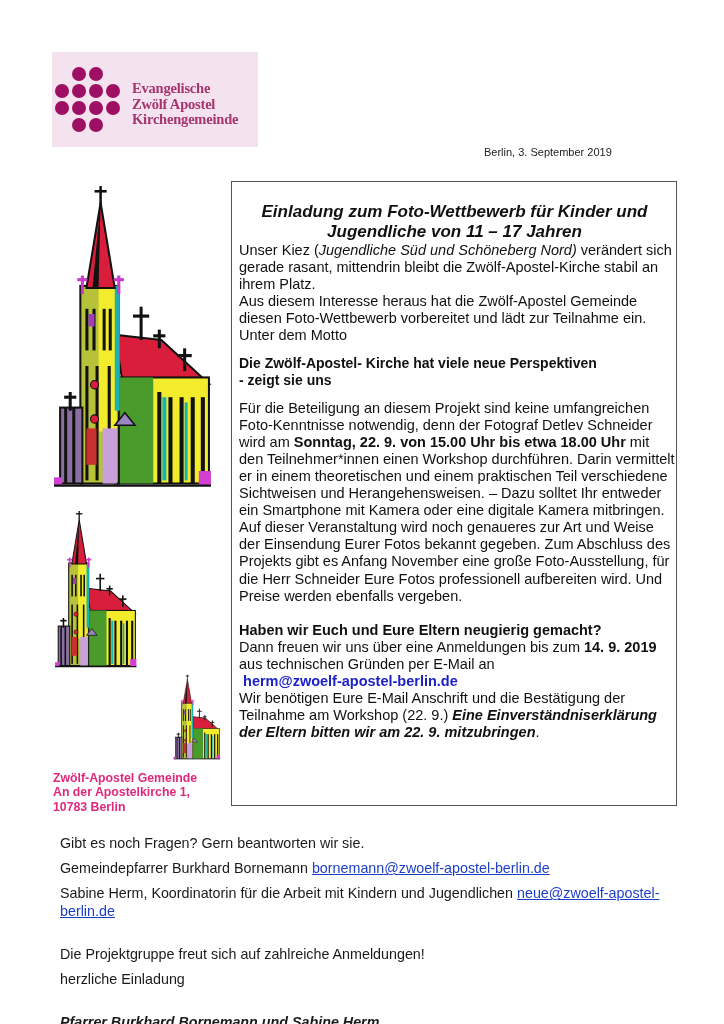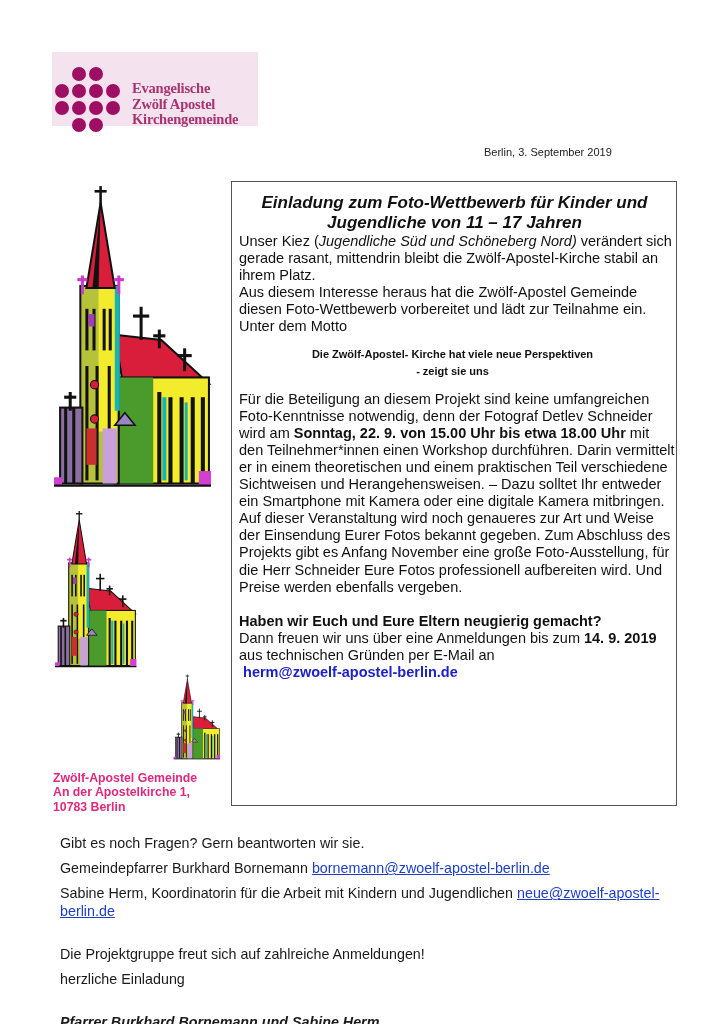--- a/index.html
+++ b/index.html
@@ -1,51 +1,51 @@
 <!DOCTYPE html>
 <html><head>
   <meta charset="utf-8">
   <style>
     html, body { margin: 0; padding: 0; background: #ffffff; }
     body {
       width: 724px; height: 1024px; position: relative; overflow: hidden;
       font-family: "Liberation Sans", sans-serif; color: #111111;
     }
     .logo {
-      position: absolute; left: 52px; top: 52px; width: 206px; height: 74px;
+      position: absolute; left: 52px; top: 52px; width: 206px; height: 95px;
       background: #f4e3ef;
     }
     .logo .dots { position: absolute; left: 0; top: 0; width: 70px; height: 95px; }
     .logo .dot {
       position: absolute; width: 14px; height: 14px; border-radius: 50%;
       background: #9c0f63;
     }
     .logo .logo-text {
       position: absolute; left: 80px; top: 29px;
       font-family: "Liberation Serif", "DejaVu Serif", serif;
       font-size: 14.5px; line-height: 15.5px; color: #a5346f; font-weight: bold;
       letter-spacing: -0.2px;
     }
     .date {
       position: absolute; left: 484px; top: 146px; font-size: 11px; color: #222;
     }
     .box {
       position: absolute; left: 231px; top: 181px; width: 446px; height: 625px;
       border: 1.3px solid #555;
       box-sizing: border-box;
-      padding: 6px 0 0 7px;
+      padding: 15px 0 0 7px;
     }
     .title {
       text-align: center; font-weight: bold; font-style: italic; font-size: 17px;
       line-height: 20px; margin: 5px 6px 0 0;
     }
     .body-text { font-size: 14.5px; line-height: 17.1px; }
     .body-text p { margin: 0; }
     .motto {
-      text-align: center; font-weight: bold; font-size: 11px; line-height: 17px;
+      font-weight: bold; font-size: 14px; line-height: 17px;
       margin: 10px 10px 11px 0;
     }
     .gap { height: 17px; }
     .email-blue { color: #1d22c8; font-weight: bold; }
     a.link { color: #1d3ec8; text-decoration: underline; }
     .address {
       position: absolute; left: 53px; top: 771px; color: #e0287c; font-weight: bold;
       font-size: 12.3px; line-height: 14.3px;
     }
     .footer {
@@ -181,20 +181,21 @@
     <div class="motto">
       <div>Die Zwölf-Apostel- Kirche hat viele neue Perspektiven</div>
       <div>- zeigt sie uns</div>
     </div>
     <p><span>Für die Beteiligung an diesem Projekt sind keine umfangreichen Foto-Kenntnisse notwendig, denn der Fotograf Detlev Schneider wird am </span><b>Sonntag, 22. 9. von 15.00 Uhr bis etwa 18.00 Uhr</b><span> mit den Teilnehmer*innen einen Workshop durchführen. Darin vermittelt er in einem theoretischen und einem praktischen Teil verschiedene Sichtweisen und Herangehensweisen. – Dazu solltet Ihr entweder ein Smartphone mit Kamera oder eine digitale Kamera mitbringen.</span></p>
     <p>Auf dieser Veranstaltung wird noch genaueres zur Art und Weise der Einsendung Eurer Fotos bekannt gegeben. Zum Abschluss des Projekts gibt es Anfang November eine große Foto-Ausstellung, für die Herr Schneider Eure Fotos professionell aufbereiten wird. Und Preise werden ebenfalls vergeben.</p>
     <div class="gap"></div>
     <p><b>Haben wir Euch und Eure Eltern neugierig gemacht?</b></p>
     <p><span>Dann freuen wir uns über eine Anmeldungen bis zum </span><b>14. 9. 2019</b><span> aus technischen Gründen per E-Mail an</span></p>
     <p>&nbsp;<span class="email-blue">herm@zwoelf-apostel-berlin.de</span></p>
+    <p><span>Wir benötigen Eure E-Mail Anschrift und die Bestätigung der Teilnahme am Workshop (22. 9.) </span><b><i>Eine Einverständniserklärung der Eltern bitten wir am 22. 9. mitzubringen</i></b><span>.</span></p>
   </div>
 </div>
 
 <div class="address">
   <div>Zwölf-Apostel Gemeinde</div>
   <div>An der Apostelkirche 1,</div>
   <div>10783 Berlin</div>
 </div>
 
 <div class="footer">

